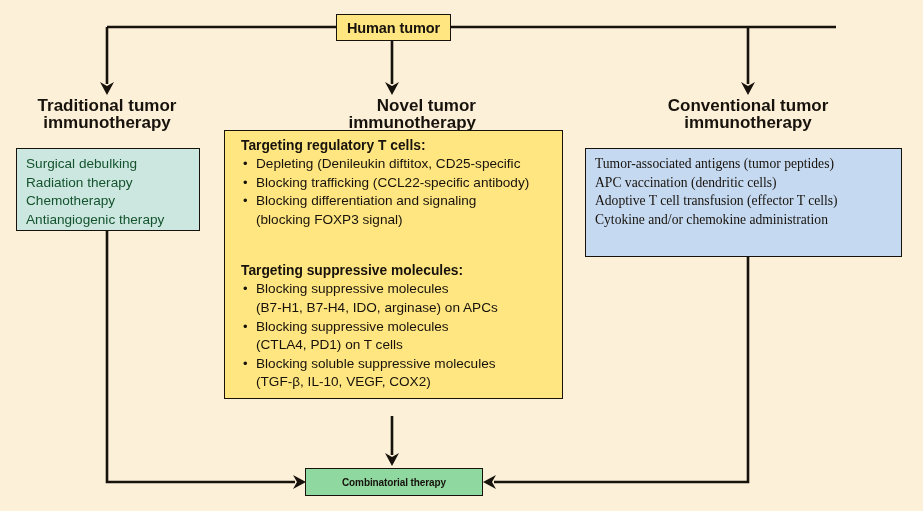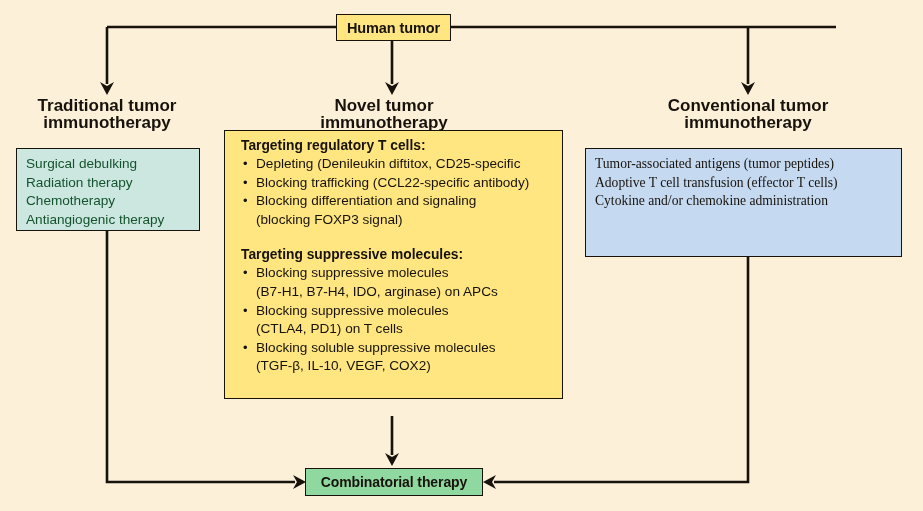--- a/index.html
+++ b/index.html
@@ -54,21 +54,21 @@
   
   .heading {
     position: absolute;
     text-align: center;
     font-size: 17px;
     font-weight: bold;
     line-height: 17px;
     color: #17120c;
   }
   #heading-traditional { left: 7px;  top: 97px;  width: 200px; }
-  #heading-novel       { left: 284px; top: 97px; width: 200px; }
+  #heading-novel       { left: 276px; top: 97px; width: 200px; text-align: right; }
   #heading-conventional{ left: 648px; top: 97px; width: 200px; }
 
   
   #box-traditional {
     left: 16px;
     top: 148px;
     width: 184px;
     height: 83px;
     background: #cce7e0;
     padding: 6px 0 0 9px;
@@ -90,21 +90,21 @@
     padding: 5px 0 0 16px;
   }
   #box-novel .grp-title {
     font-size: 13.8px;
     font-weight: bold;
     color: #17120c;
     line-height: 19px;
     margin-bottom: 0px;
   }
   #box-novel .grp-title.second {
-    margin-top: 16px;
+    margin-top: 32px;
   }
   #box-novel ul {
     margin: 0;
     padding: 0;
     list-style: none;
   }
   #box-novel li {
     position: relative;
     padding-left: 15px;
     font-size: 13.6px;
@@ -142,21 +142,21 @@
     left: 305px;
     top: 468px;
     width: 178px;
     height: 28px;
     background: #8fd8a0;
     display: flex;
     align-items: center;
     justify-content: center;
   }
   #combinatorial .label {
-    font-size: 14px;
+    font-size: 10px;
     font-weight: bold;
     color: #17120c;
     letter-spacing: -0.1px;
   }
 </style>
 </head>
 <body>
 
 <div id="canvas">
 
@@ -248,20 +248,21 @@
       <li>
         <span class="bullet">•</span>
         <span class="l1">Blocking soluble suppressive molecules</span>
         <span class="l2">(TGF-β, IL-10, VEGF, COX2)</span>
       </li>
     </ul>
   </div>
 
   <div class="node" id="box-conventional">
     <div class="line">Tumor-associated antigens (tumor peptides)</div>
+    <div class="line">APC vaccination (dendritic cells)</div>
     <div class="line">Adoptive T cell transfusion (effector T cells)</div>
     <div class="line">Cytokine and/or chemokine administration</div>
   </div>
 
   <div class="node" id="combinatorial">
     <span class="label">Combinatorial therapy</span>
   </div>
 
 </div>
 

